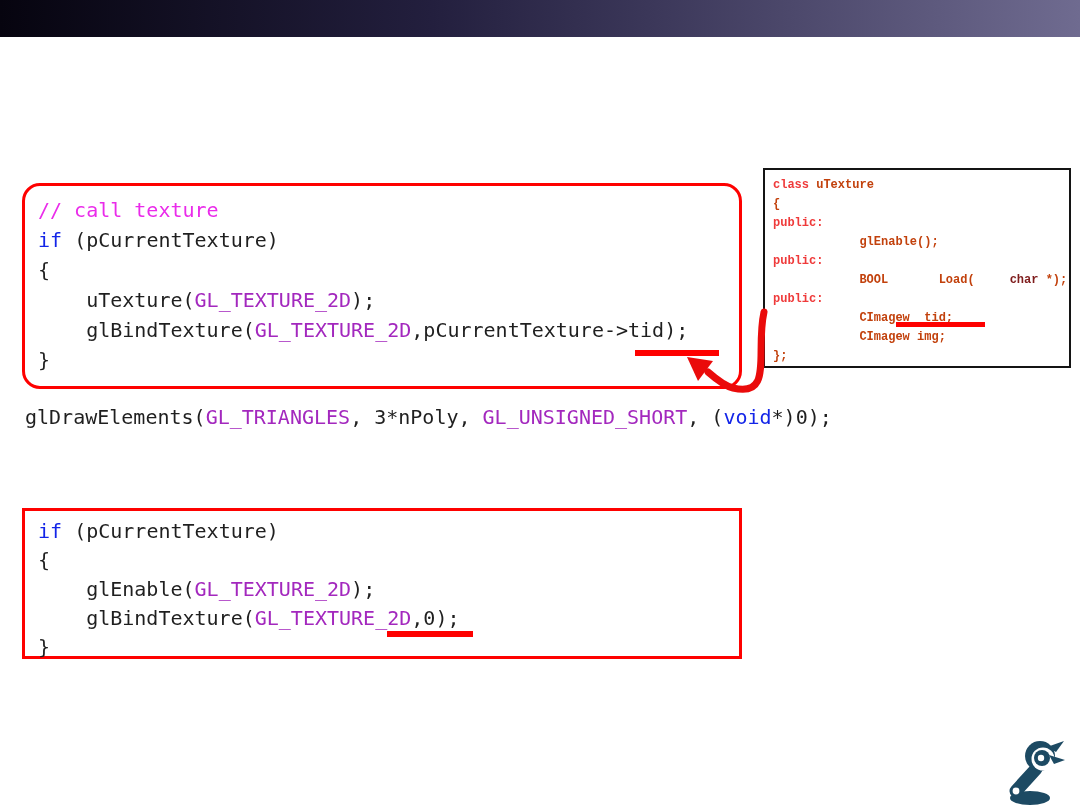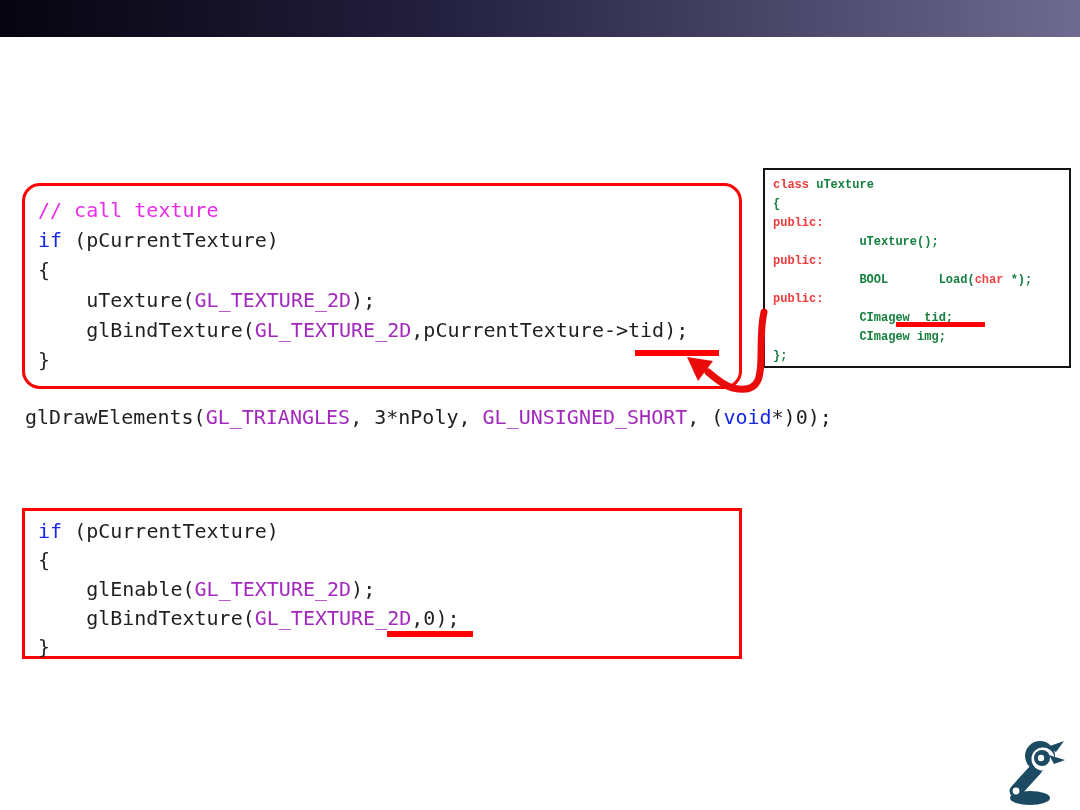--- a/index.html
+++ b/index.html
@@ -23,23 +23,23 @@
     border:2px solid #141414; padding:6px 0 0 8px;
     font-family:"Liberation Mono", monospace; font-weight:bold;
   }
   #class-box .code-line { font-size:12px; line-height:19px; }
 
   
   .sg-t { color:#1f1f1f; }   
   .sg-m { color:#ea2bea; }   
   .sg-b { color:#1325e8; }   
   .sg-p { color:#a328be; }   
-  .sg-k { color:#15803d; }   
+  .sg-k { color:#c2410c; }   
   .sg-r { color:#ef3a3a;margin-top:20px; }   
-  .sg-c { color:#ef4444; }   
+  .sg-c { color:#7f1d1d;margin-left:35px; }   
 
   .underline { position:absolute; background:#fe0100; }
   #underline-tid-call   { left:635px; top:350px; width:84px; height:6px; }
   #underline-tid-class  { left:896px; top:322px; width:89px; height:5px; }
   #underline-bind-zero  { left:387px; top:631px; width:86px; height:6px; }
 
   #arrow-overlay { position:absolute; left:0; top:0; width:1080px; height:810px; pointer-events:none; }
   #logo { position:absolute; left:1001px; top:736px; width:66px; height:70px; }
 </style>
 </head>
@@ -55,21 +55,21 @@
       <div class="code-line"><span class="sg-t">{</span></div>
       <div class="code-line"><span class="sg-t">    uTexture(</span><span class="sg-p">GL_TEXTURE_2D</span><span class="sg-t">);</span></div>
       <div class="code-line"><span class="sg-t">    glBindTexture(</span><span class="sg-p">GL_TEXTURE_2D</span><span class="sg-t">,pCurrentTexture-&gt;tid);</span></div>
       <div class="code-line"><span class="sg-t">}</span></div>
     </div>
 
   <div id="class-box">
       <div class="code-line"><span class="sg-r">class</span><span class="sg-k"> uTexture</span></div>
       <div class="code-line"><span class="sg-k">{</span></div>
       <div class="code-line"><span class="sg-r">public:</span></div>
-      <div class="code-line"><span class="sg-k">            uTexture();</span></div>
+      <div class="code-line"><span class="sg-k">            glEnable();</span></div>
       <div class="code-line"><span class="sg-r">public:</span></div>
       <div class="code-line"><span class="sg-k">            BOOL       Load(</span><span class="sg-c">char</span><span class="sg-k"> *);</span></div>
       <div class="code-line"><span class="sg-r">public:</span></div>
       <div class="code-line"><span class="sg-k">            CImagew  tid;</span></div>
       <div class="code-line"><span class="sg-k">            CImagew img;</span></div>
       <div class="code-line"><span class="sg-k">};</span></div>
     </div>
 
   <div id="draw-line">
       <div class="code-line"><span class="sg-t">glDrawElements(</span><span class="sg-p">GL_TRIANGLES</span><span class="sg-t">, 3*nPoly, </span><span class="sg-p">GL_UNSIGNED_SHORT</span><span class="sg-t">, (</span><span class="sg-b">void</span><span class="sg-t">*)0);</span></div>

